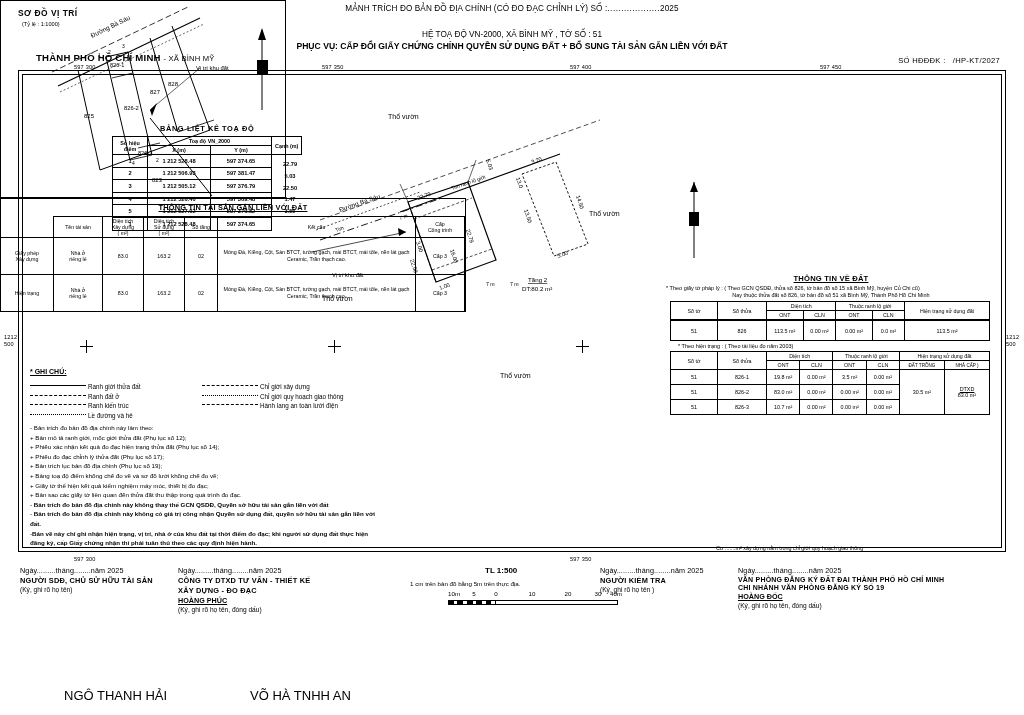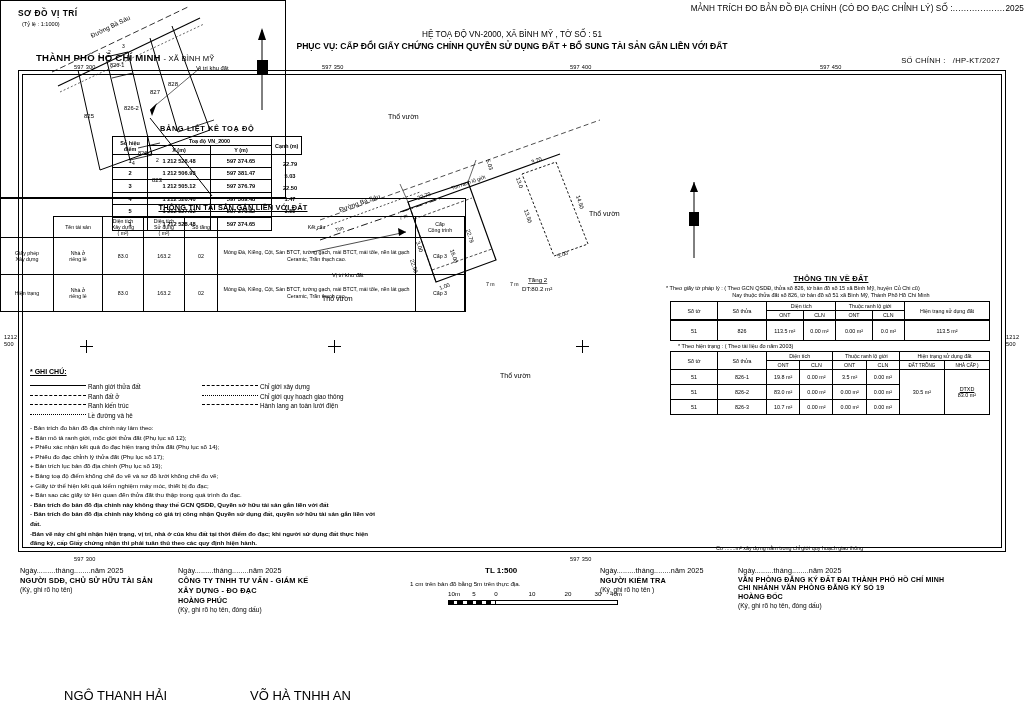--- a/index.html
+++ b/index.html
@@ -10,21 +10,21 @@
   }
   .sheet{position:absolute;inset:0;background:#fff;}
 
   
   .abs{position:absolute;}
   .ctr{text-align:center;}
 
   
   #header-block{left:0;top:2px;width:1024px;}
   .hdr-title{font-size:12.5px;font-weight:bold;letter-spacing:.6px;text-align:center;margin-top:4px;}
-  .hdr-line{font-size:8.2px;text-align:right;margin-top:2px;letter-spacing:.1px;}
+  .hdr-line{font-size:8.2px;text-align:center;margin-top:2px;letter-spacing:.1px;}
   .hdr-line2{font-size:8.2px;text-align:center;margin-top:17px;}
   .hdr-line3{font-size:8.6px;text-align:center;margin-top:2px;font-weight:bold;}
   .dotfill{letter-spacing:.5px;}
 
   #city-name{left:36px;top:52px;font-size:9.6px;font-weight:bold;letter-spacing:.2px;}
   #city-sub{font-size:7.6px;font-weight:normal;letter-spacing:.2px;}
   #hdddk{right:24px;top:56px;font-size:7.6px;letter-spacing:.3px;}
 
   
   #map-frame{left:18px;top:70px;width:988px;height:482px;border:1.6px solid #000;box-sizing:border-box;}
@@ -85,21 +85,21 @@
   table.asset{border-collapse:collapse;font-size:5.3px;width:100%;}
   table.asset td,table.asset th{border:0.7px solid #000;padding:1px 2px;text-align:center;}
   table.asset th{font-weight:normal;font-size:5.2px;}
   td.ketcau{text-align:left;padding-left:4px;font-size:5.3px;line-height:7.5px;}
 
   
   .sig{position:absolute;text-align:left;}
   .sig .d{font-size:7.2px;letter-spacing:.1px;}
   .sig .t{font-size:7.4px;font-weight:bold;letter-spacing:.2px;margin-top:1px;}
   .sig .s{font-size:6.6px;margin-top:1px;}
-  .sig .n{font-size:7.2px;font-weight:bold;margin-top:1px;}
+  .sig .n{font-size:7.2px;font-weight:bold;margin-top:1px;text-decoration:underline;}
 
   
   #scalebar{left:455px;top:565px;width:135px;}
   #tl500{font-size:8px;font-weight:bold;}
   .sbtxt{font-size:6.2px;}
   .bar{height:5px;border:0.7px solid #000;box-sizing:border-box;display:flex;}
   .bar i{flex:1;border-right:0.7px solid #000;}
   .bar i:nth-child(odd){background:#000;}
   .bar i:last-child{border-right:0;}
 
@@ -117,21 +117,21 @@
     </div>
     <div class="hdr-line2">HỆ TOẠ ĐỘ VN-2000,        XÃ BÌNH MỸ , TỜ SỐ : 51</div>
     <div class="hdr-line3">PHỤC VỤ: CẤP ĐỔI GIẤY CHỨNG CHÍNH QUYỀN SỬ DỤNG ĐẤT + BỔ SUNG TÀI SẢN GẮN LIỀN VỚI ĐẤT</div>
   </div>
 
   <div class="abs" id="city-name">
     <span>THÀNH PHỐ HỒ CHÍ MINH</span>
     <span id="city-sub">- XÃ BÌNH MỸ</span>
   </div>
   <div class="abs" id="hdddk">
-    <span>SỐ CHÍNH :</span>
+    <span>SỐ HĐĐĐK :</span>
     &nbsp;&nbsp;<span>/HP-KT/2027</span>
   </div>
 
   <div class="abs" id="map-frame"></div>
   <div id="map-frame-inner"></div>
 
   <div class="abs grid-lab" style="left:74px;top:64px;">
     <span>597</span>&nbsp;<span>300</span>
   </div>
   <div class="abs grid-lab" style="left:322px;top:64px;">
@@ -548,21 +548,21 @@
   <div class="abs" style="left:716px;top:545px;font-size:5.4px;">Cơ .......m²  xây dựng nằm trong chỉ giới quy hoạch giao thông</div>
 
   <div class="sig" style="left:20px;top:566px;width:260px;">
     <div class="d">Ngày.........tháng........năm 2025</div>
     <div class="t">NGƯỜI SDĐ, CHỦ SỬ HỮU TÀI SẢN</div>
     <div class="s">(Ký, ghi rõ họ tên)</div>
   </div>
 
   <div class="sig" style="left:178px;top:566px;width:320px;">
     <div class="d">Ngày.........tháng........năm 2025</div>
-    <div class="t">CÔNG TY TNHH  TƯ VẤN - GIÁM KẾ</div>
+    <div class="t">CÔNG TY DTXD  TƯ VẤN - THIẾT KẾ</div>
     <div class="t">XÂY DỰNG - ĐO ĐẠC</div>
     <div class="n">HOÀNG PHÚC</div>
     <div class="s">(Ký, ghi rõ họ tên, đóng dấu)</div>
   </div>
 
   <div class="sig" style="left:600px;top:566px;width:180px;">
     <div class="d">Ngày.........tháng........năm 2025</div>
     <div class="t">NGƯỜI KIỂM TRA</div>
     <div class="s">(Ký, ghi rõ họ tên )</div>
   </div>

